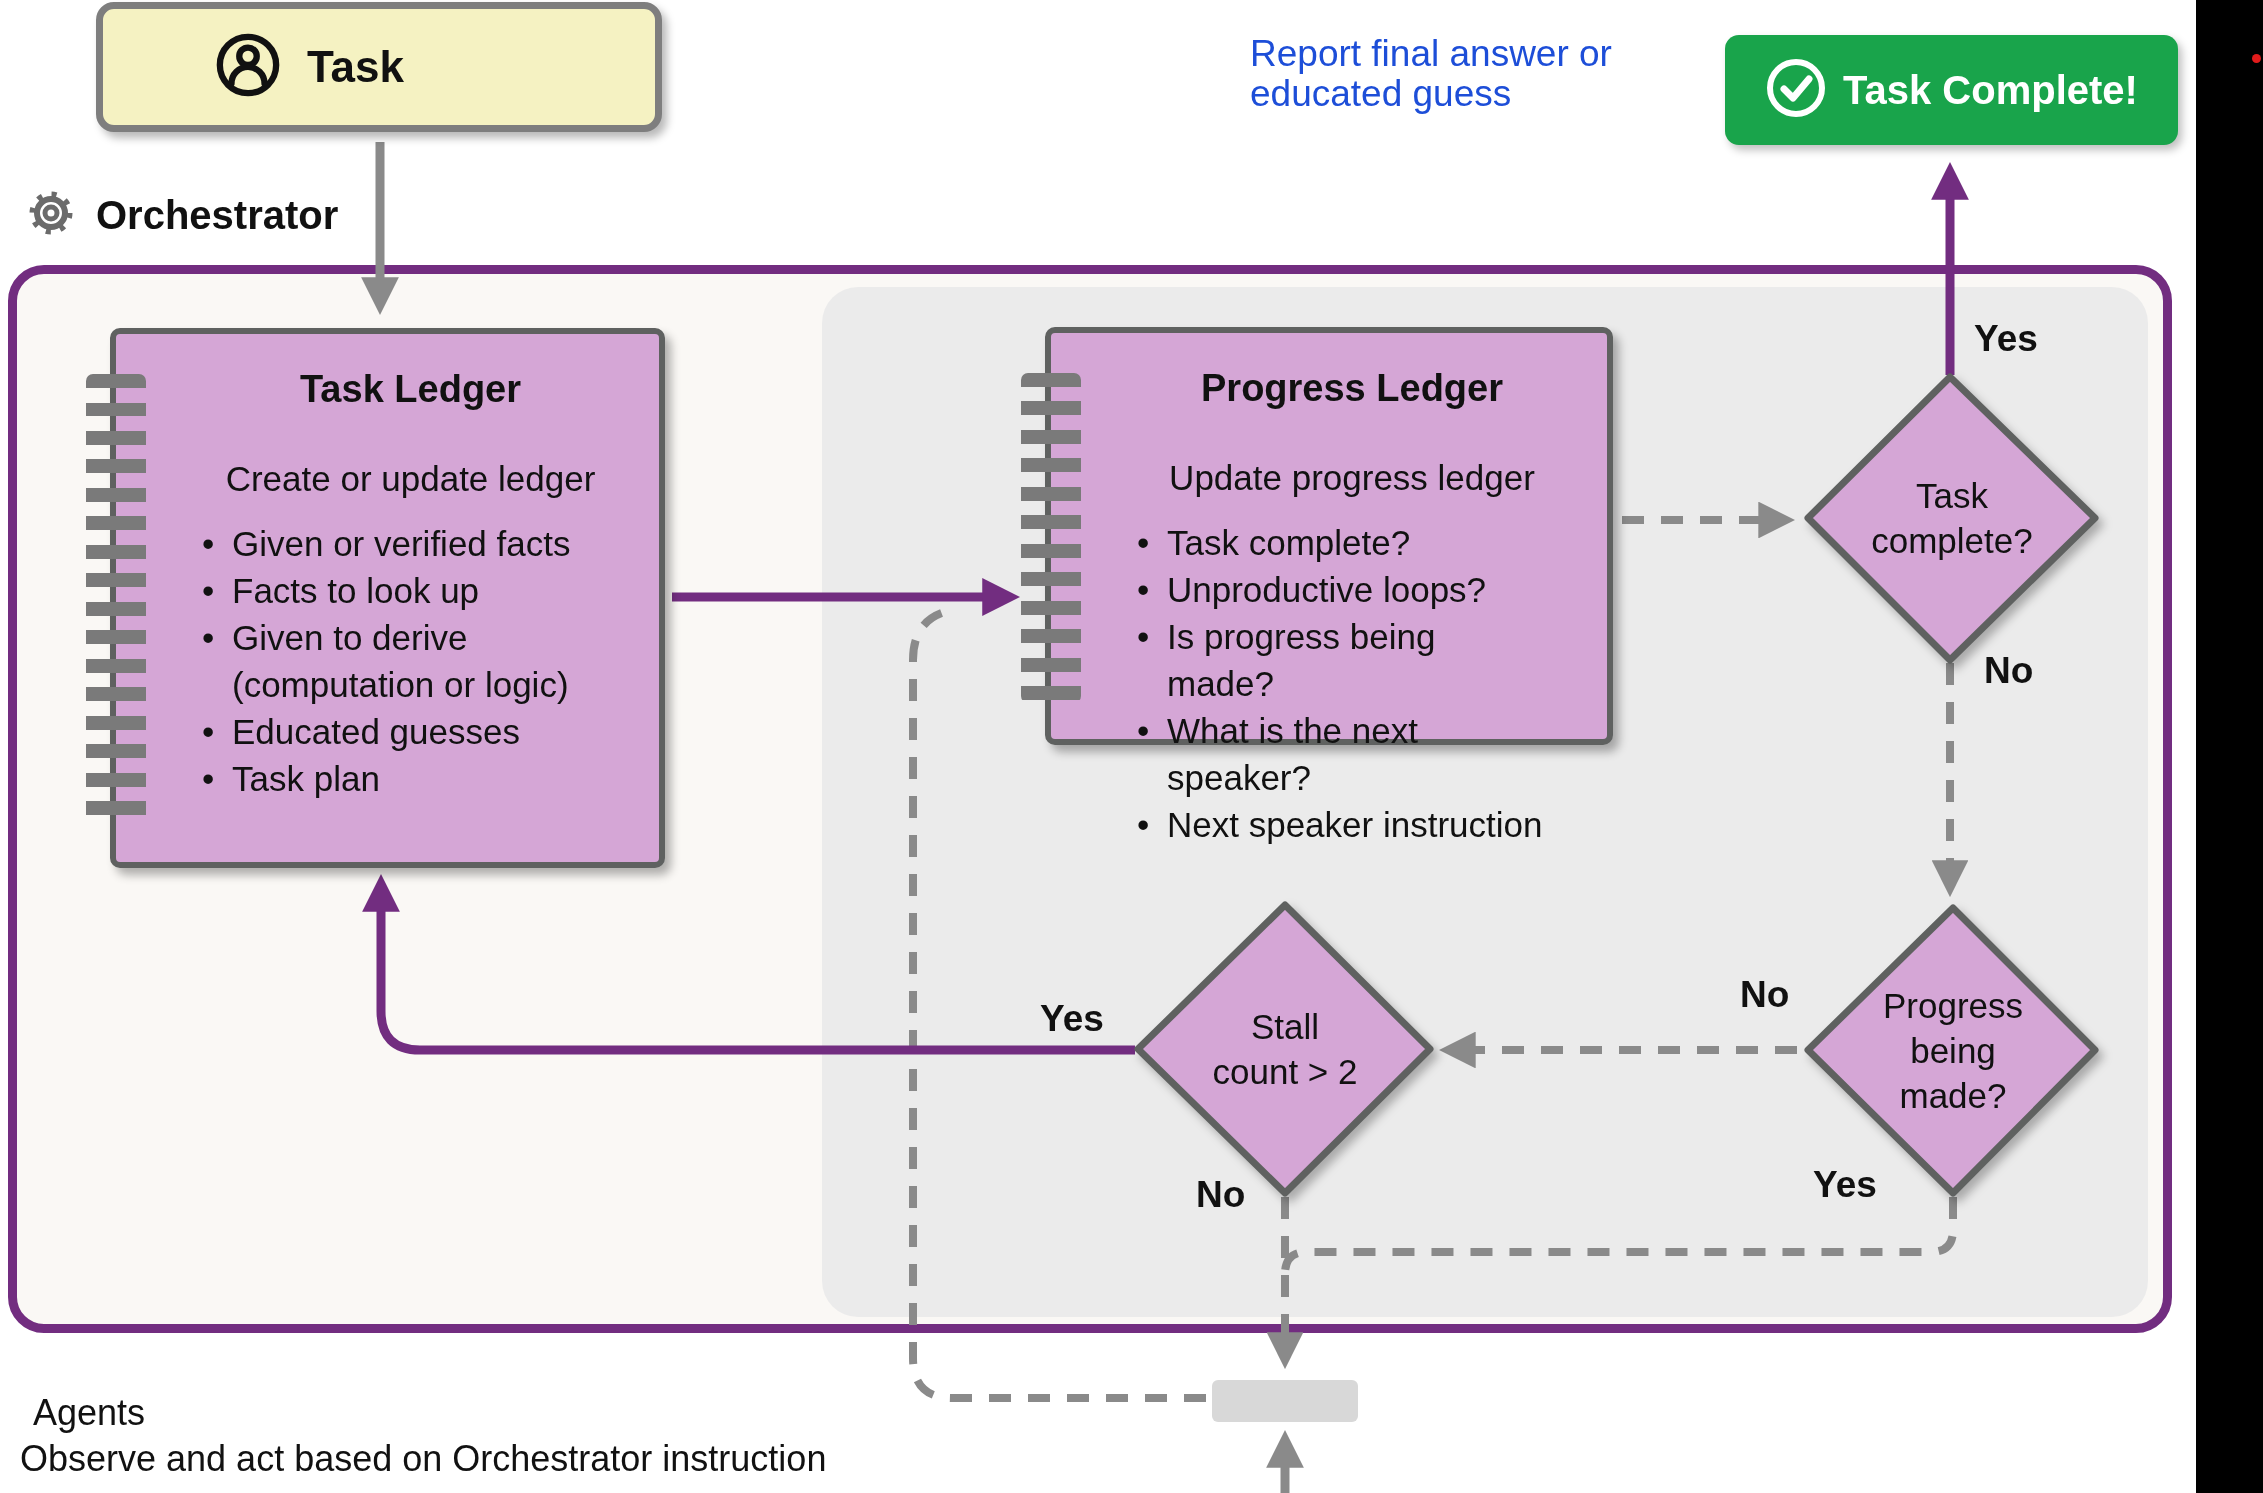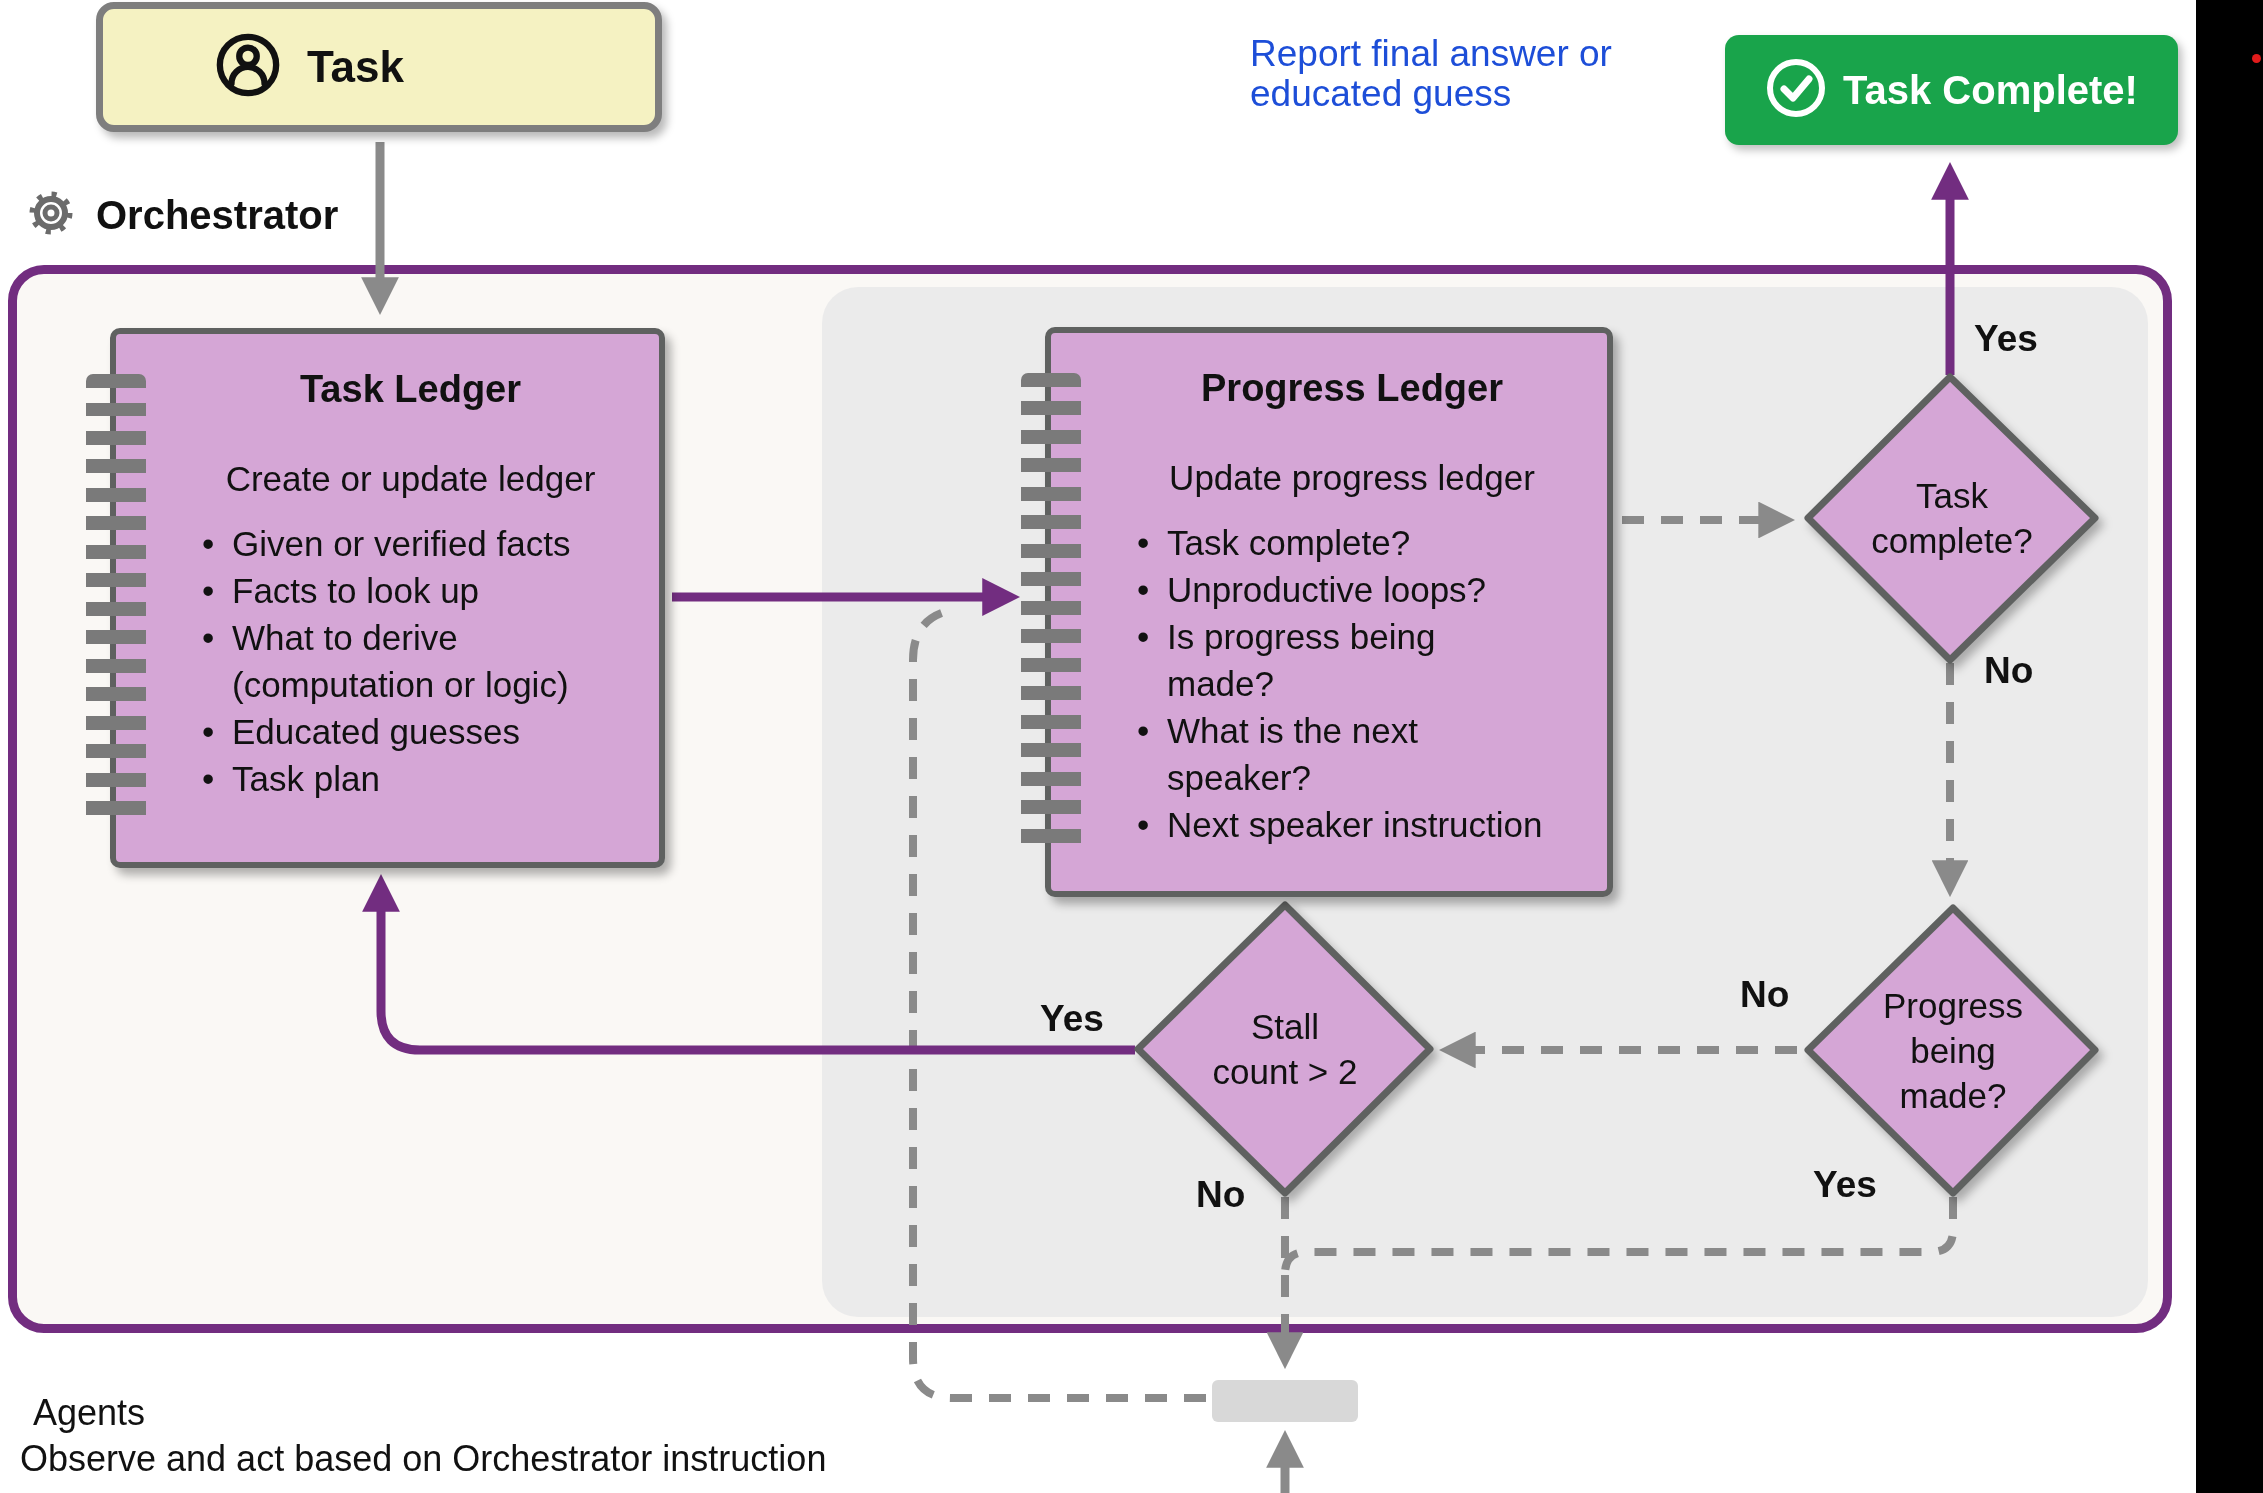--- a/index.html
+++ b/index.html
@@ -37,21 +37,21 @@
     background:repeating-linear-gradient(to bottom,#7a7a7a 0 14px,rgba(0,0,0,0) 14px 28.5px);
     border-radius:7px;
   }
   .ledger .inner{position:absolute;left:64px;right:18px;top:0;bottom:0;}
   .ledger h3{margin:34px 0 0 0;text-align:center;font-size:38px;font-weight:bold;}
   .ledger .sub{margin-top:44px;text-align:center;font-size:35px;line-height:47px;}
   .ledger ul{margin:18px 0 0 0;padding:0 0 0 22px;list-style:none;}
   .ledger ul li{font-size:35px;line-height:47px;padding-left:30px;position:relative;}
   .ledger ul li::before{content:"\2022";position:absolute;left:0;top:0;}
   .ledger-task{left:110px;top:328px;width:555px;height:540px;}
-  .ledger-progress{left:1045px;top:327px;width:568px;height:570px;}
+  .ledger-progress{left:1045px;top:327px;width:568px;height:418px;}
   .ledger-progress ul li:nth-child(3),
   .ledger-progress ul li:nth-child(4){max-width:350px;}
   
   .dlabel{
     position:absolute;transform:translate(-50%,-50%);text-align:center;
     font-size:35px;line-height:45px;
   }
   
   .yn{position:absolute;font-size:37px;font-weight:bold;}
   
@@ -146,21 +146,21 @@
   </div>
 
   <div class="abs ledger ledger-task">
     <div class="coil"></div>
     <div class="inner">
       <h3>Task Ledger</h3>
       <div class="sub">Create or update ledger</div>
       <ul>
         <li>Given or verified facts</li>
         <li>Facts to look up</li>
-        <li>What to derive (computation or logic)</li>
+        <li>Given to derive (computation or logic)</li>
         <li>Educated guesses</li>
         <li>Task plan</li>
       </ul>
     </div>
   </div>
 
   <div class="abs ledger ledger-progress">
     <div class="coil"></div>
     <div class="inner">
       <h3>Progress Ledger</h3>

